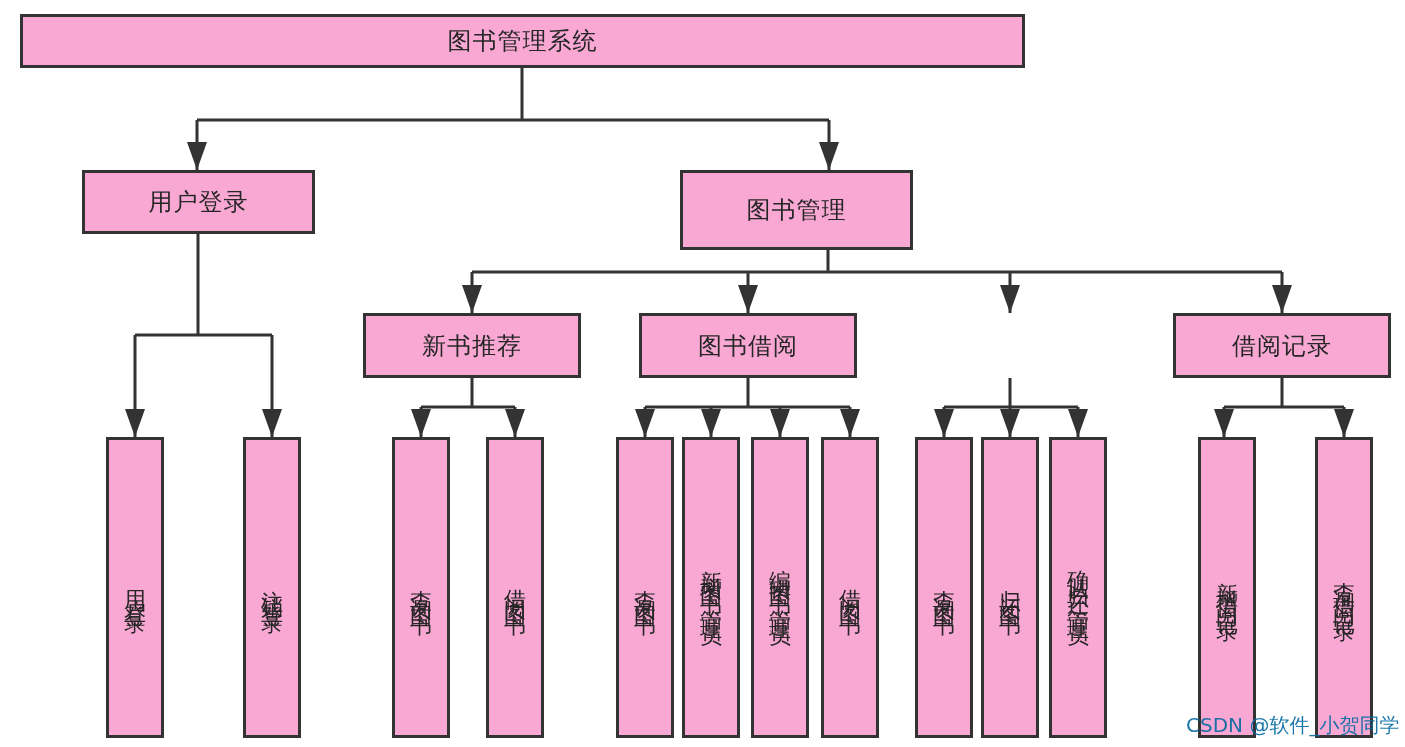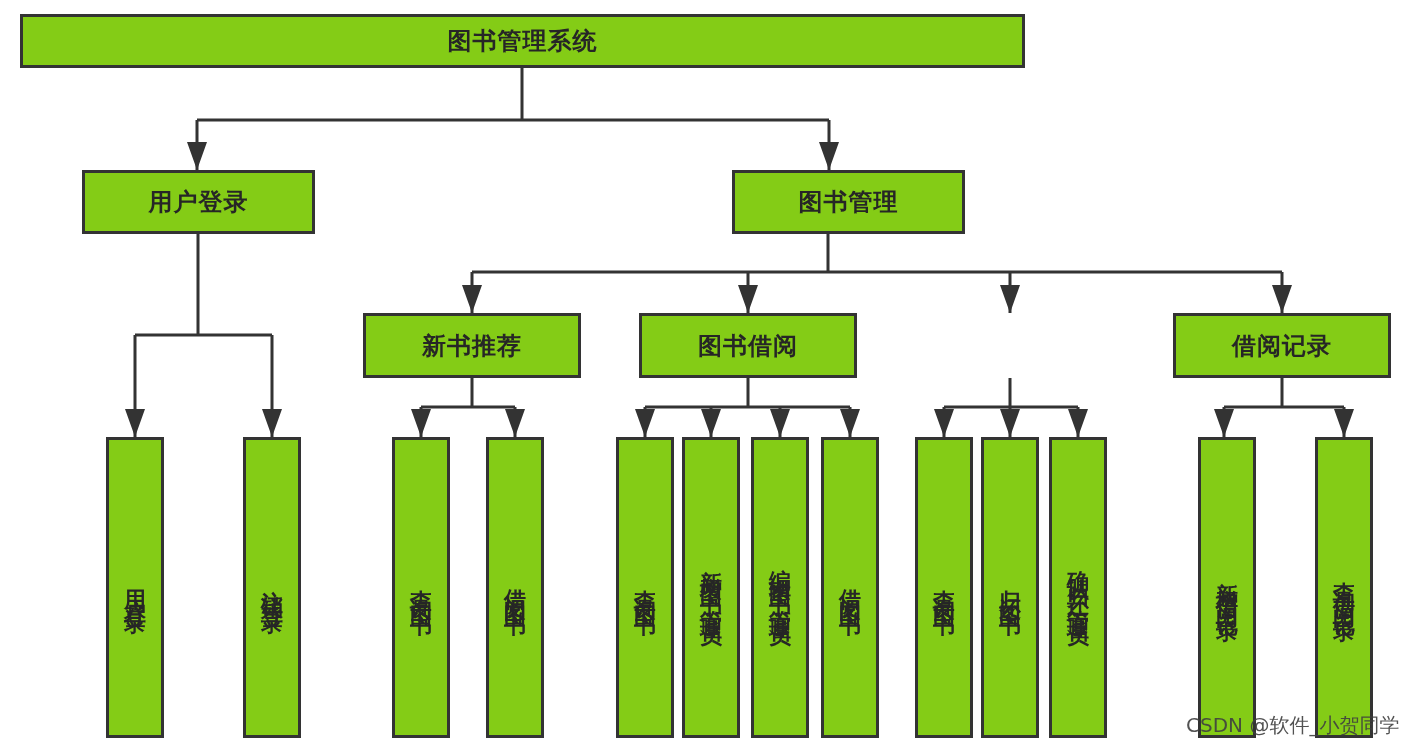--- a/index.html
+++ b/index.html
@@ -13,43 +13,42 @@
   }
   .connectors {
     position: absolute;
     left: 0; top: 0;
     width: 1405px; height: 747px;
   }
   .box {
     position: absolute;
     box-sizing: border-box;
     border: 3px solid #333333;
-    background: #84cc16;
+    background: #f9a8d4;
     display: flex;
     align-items: center;
     justify-content: center;
     color: #262626;
     font-size: 24px;
     letter-spacing: 1px;
     text-align: center;
-    font-weight: bold;
   }
   .leaf {
     writing-mode: vertical-rl;
     text-orientation: mixed;
     font-size: 22px;
     letter-spacing: 8px;
     line-height: 1;
   }
   .watermark {
     position: absolute;
     left: 1186px;
     top: 712px;
     font-size: 20px;
-    color: #404040;
+    color: #0369a1;
     opacity: 0.9;
     white-space: nowrap;
     z-index: 5;
     font-family: "DejaVu Sans", sans-serif;
   }
 </style>
 </head>
 <body>
 
 <div class="stage">
@@ -74,21 +73,21 @@
       M635 409 L655 409 L645 437 Z  M701 409 L721 409 L711 437 Z
       M770 409 L790 409 L780 437 Z  M840 409 L860 409 L850 437 Z
       M934 409 L954 409 L944 437 Z  M1000 409 L1020 409 L1010 437 Z
       M1068 409 L1088 409 L1078 437 Z  M1214 409 L1234 409 L1224 437 Z
       M1334 409 L1354 409 L1344 437 Z"></path>
   </svg>
 
   <div class="box" style="left:20px; top:14px; width:1005px; height:54px;">图书管理系统</div>
 
   <div class="box" style="left:82px; top:170px; width:233px; height:64px;">用户登录</div>
-  <div class="box" style="left:732px; top:170px; width:233px; height:64px;">图书管理</div>
+  <div class="box" style="left:680px; top:170px; width:233px; height:80px;">图书管理</div>
 
   <div class="box" style="left:639px; top:313px; width:218px; height:65px;">图书借阅</div>
   <div class="box" style="left:363px; top:313px; width:218px; height:65px;">新书推荐</div>
   <div class="box" style="left:1173px; top:313px; width:218px; height:65px;">借阅记录</div>
 
   <div class="box leaf" style="left:106px; top:437px; width:58px; height:301px;">用户登录</div>
   <div class="box leaf" style="left:243px; top:437px; width:58px; height:301px;">注销登录</div>
 
   <div class="box leaf" style="left:392px; top:437px; width:58px; height:301px;">查询图书</div>
   <div class="box leaf" style="left:486px; top:437px; width:58px; height:301px;">借阅图书</div>

